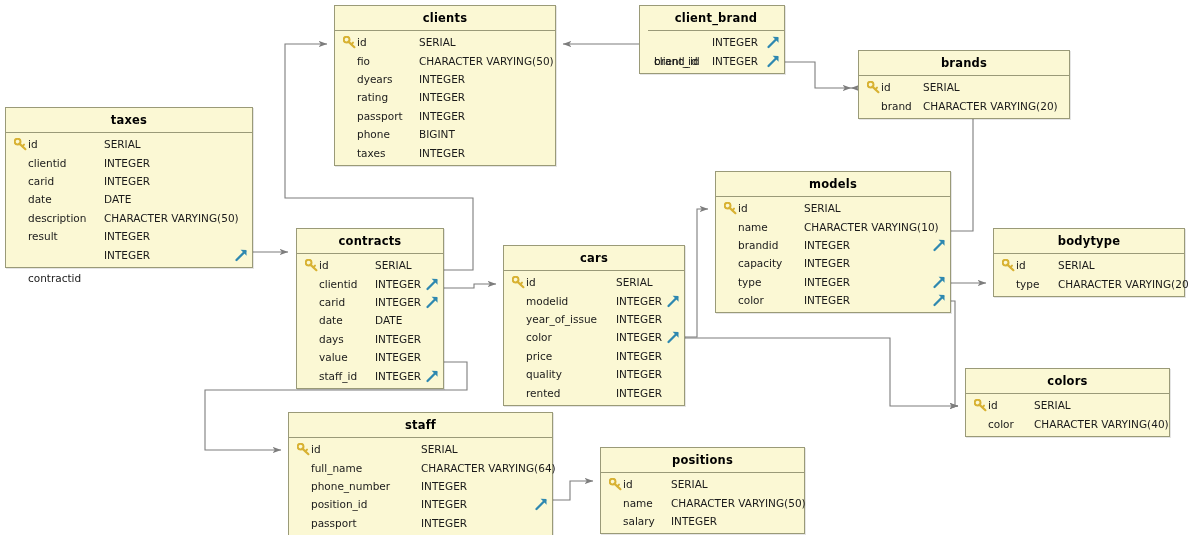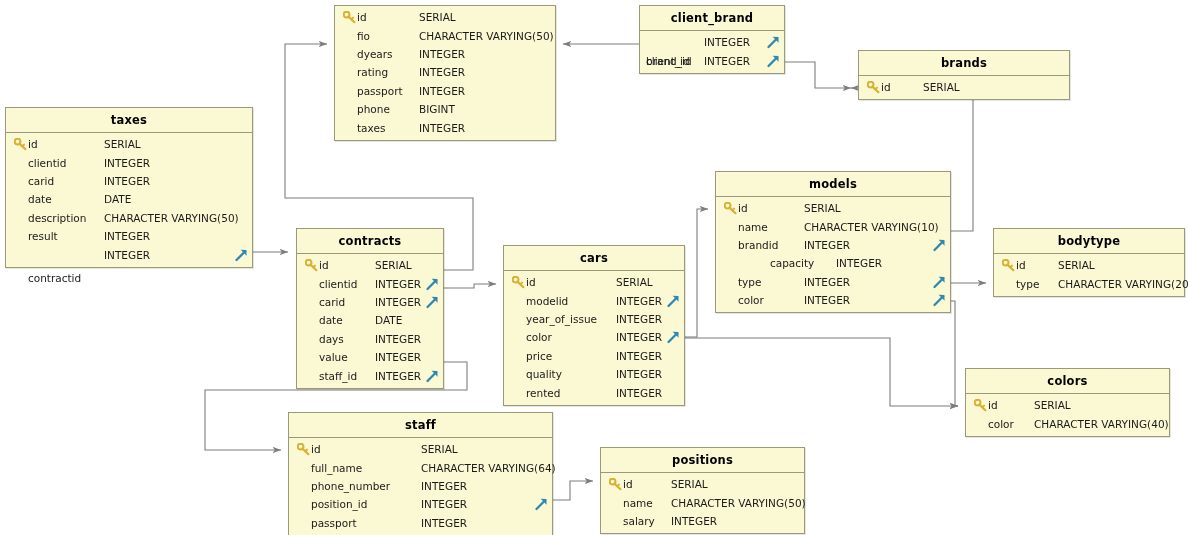--- a/index.html
+++ b/index.html
@@ -96,20 +96,21 @@
             <span class="fkcell">
               <svg class="fkico" width="15" height="15" viewBox="0 0 15 15">
                 <path d="M2.5,12.5 L11.2,3.8" stroke="#2e88b0" stroke-width="2.3" stroke-linecap="round"></path>
                 <path d="M12.4,2.4 L12.6,8.2 L6.6,2.2 Z" fill="#2e88b0"></path>
               </svg>
             </span>
           </div>
         </div>
       </div>
       <div class="entity" style="left: 334px; top: 5px; width: 222px;">
+        <div class="title">clients</div>
         <div class="rows">
           <div class="row">
             <span class="keycell">
               <svg class="keyico" width="13" height="13" viewBox="0 0 13 13">
                 <circle cx="3.6" cy="3.6" r="2.9" fill="none" stroke="#d8b233" stroke-width="2"></circle>
                 <path d="M5.4,5.6 L11.4,11.2" stroke="#d8b233" stroke-width="2.2" stroke-linecap="round"></path>
                 <path d="M8.4,8.2 L10.0,6.6" stroke="#d8b233" stroke-width="2" stroke-linecap="round"></path>
               </svg>
             </span>
             <span class="cname" style="width: 62px;">id</span>
@@ -140,21 +141,21 @@
             <span class="cname" style="width: 62px;">phone</span>
             <span class="ctype">BIGINT</span>
           </div>
           <div class="row">
             <span class="keycell"></span>
             <span class="cname" style="width: 62px;">taxes</span>
             <span class="ctype">INTEGER</span>
           </div>
         </div>
       </div>
-      <div class="entity" style="left: 639px; top: 5px; width: 146px;">
+      <div class="entity" style="left: 639px; top: 5px; width: 146px; padding-left: 8px;">
         <div class="title">client_brand</div>
         <div class="rows">
           <div class="row">
             <span class="cname" style="width: 58px; margin-top: 38px;">client_id</span>
             <span class="ctype">INTEGER</span>
             <span class="fkcell">
               <svg class="fkico" width="15" height="15" viewBox="0 0 15 15">
                 <path d="M2.5,12.5 L11.2,3.8" stroke="#2e88b0" stroke-width="2.3" stroke-linecap="round"></path>
                 <path d="M12.4,2.4 L12.6,8.2 L6.6,2.2 Z" fill="#2e88b0"></path>
               </svg>
@@ -179,20 +180,25 @@
             <span class="keycell">
               <svg class="keyico" width="13" height="13" viewBox="0 0 13 13">
                 <circle cx="3.6" cy="3.6" r="2.9" fill="none" stroke="#d8b233" stroke-width="2"></circle>
                 <path d="M5.4,5.6 L11.4,11.2" stroke="#d8b233" stroke-width="2.2" stroke-linecap="round"></path>
                 <path d="M8.4,8.2 L10.0,6.6" stroke="#d8b233" stroke-width="2" stroke-linecap="round"></path>
               </svg>
             </span>
             <span class="cname" style="width: 42px;">id</span>
             <span class="ctype">SERIAL</span>
           </div>
+          <div class="row">
+            <span class="keycell"></span>
+            <span class="cname" style="width: 42px;">brand</span>
+            <span class="ctype">CHARACTER VARYING(20)</span>
+          </div>
         </div>
       </div>
       <div class="entity" style="left: 715px; top: 171px; width: 236px;">
         <div class="title">models</div>
         <div class="rows">
           <div class="row">
             <span class="keycell">
               <svg class="keyico" width="13" height="13" viewBox="0 0 13 13">
                 <circle cx="3.6" cy="3.6" r="2.9" fill="none" stroke="#d8b233" stroke-width="2"></circle>
                 <path d="M5.4,5.6 L11.4,11.2" stroke="#d8b233" stroke-width="2.2" stroke-linecap="round"></path>
@@ -213,21 +219,21 @@
             <span class="ctype">INTEGER</span>
             <span class="fkcell">
               <svg class="fkico" width="15" height="15" viewBox="0 0 15 15">
                 <path d="M2.5,12.5 L11.2,3.8" stroke="#2e88b0" stroke-width="2.3" stroke-linecap="round"></path>
                 <path d="M12.4,2.4 L12.6,8.2 L6.6,2.2 Z" fill="#2e88b0"></path>
               </svg>
             </span>
           </div>
           <div class="row">
             <span class="keycell"></span>
-            <span class="cname" style="width: 66px; margin-left: 32px;">capacity</span>
+            <span class="cname" style="width: 66px;">capacity</span>
             <span class="ctype">INTEGER</span>
           </div>
           <div class="row">
             <span class="keycell"></span>
             <span class="cname" style="width: 66px;">type</span>
             <span class="ctype">INTEGER</span>
             <span class="fkcell">
               <svg class="fkico" width="15" height="15" viewBox="0 0 15 15">
                 <path d="M2.5,12.5 L11.2,3.8" stroke="#2e88b0" stroke-width="2.3" stroke-linecap="round"></path>
                 <path d="M12.4,2.4 L12.6,8.2 L6.6,2.2 Z" fill="#2e88b0"></path>

